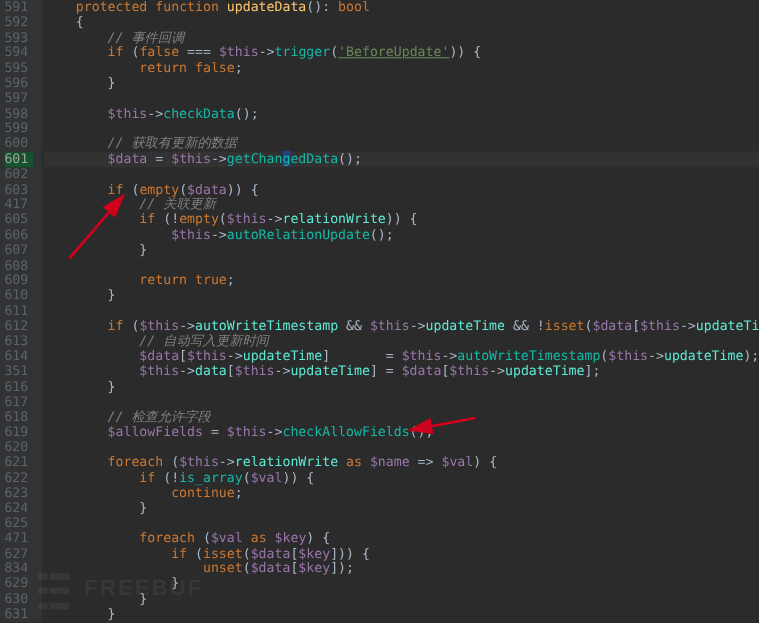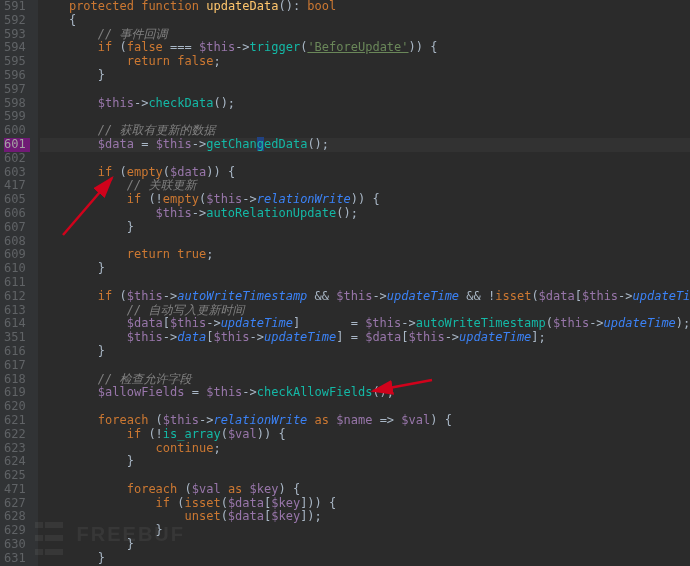--- a/index.html
+++ b/index.html
@@ -24,42 +24,42 @@
     text-align: left;
     padding: 0 8px 0 4px;
     user-select: none;
     flex-shrink: 0;
     width: 38px;
   }
   .gutter .ln {
     height: 13.8px;
   }
   .gutter .ln.hl {
-    background: #701a75;
+    background: #14532d;
     color: #a4a3a3;
   }
   .code {
     flex: 1;
     padding-left: 2px;
     white-space: pre;
   }
   .code .row {
     height: 13.8px;
   }
   .code .row.hl {
     background: #323232;
   }
   .kw   { color: #cc7832; }
   .fn   { color: #ffc66d; }        
   .var  { color: #9876aa; }        
   .str  { color: #6a8759; text-decoration: underline; }        
   .cmt  { color: #808080; font-style: italic; }
   .op   { color: #a9b7c6; }
   .call { color: #14b8a6; }
-  .prop { color: #3b82f6; font-style: italic; }
+  .prop { color: #5eead4; }
   .type { color: #cc7832; }
   .caret-bg { background: #214283; }
 
   .watermark {
     position: absolute;
     left: 35px;
     bottom: 10px;
     font-family: Arial, sans-serif;
     font-size: 20px;
     font-weight: 700;
@@ -123,21 +123,21 @@
       <div class="ln">618</div>
       <div class="ln">619</div>
       <div class="ln">620</div>
       <div class="ln">621</div>
       <div class="ln">622</div>
       <div class="ln">623</div>
       <div class="ln">624</div>
       <div class="ln">625</div>
       <div class="ln">471</div>
       <div class="ln">627</div>
-      <div class="ln">628</div>
+      <div class="ln">834</div>
       <div class="ln">629</div>
       <div class="ln">630</div>
       <div class="ln">631</div>
     </div>
   <div class="code" id="code"><div class="row"><span class="sp">    </span><span class="kw">protected</span><span class="sp"> </span><span class="kw">function</span><span class="sp"> </span><span class="fn">updateData</span><span class="op">(): </span><span class="type">bool</span></div><div class="row"><span class="sp">    </span><span class="op">{</span></div><div class="row"><span class="sp">        </span><span class="cmt">// 事件回调</span></div><div class="row"><span class="sp">        </span><span class="kw">if</span><span class="sp"> </span><span class="op">(</span><span class="kw">false</span><span class="sp"> </span><span class="op">===</span><span class="sp"> </span><span class="var">$this</span><span class="op">-&gt;</span><span class="call">trigger</span><span class="op">(</span><span class="str">'BeforeUpdate'</span><span class="op">)) {</span></div><div class="row"><span class="sp">            </span><span class="kw">return</span><span class="sp"> </span><span class="kw">false</span><span class="op">;</span></div><div class="row"><span class="sp">        </span><span class="op">}</span></div><div class="row"><span class="sp"></span></div><div class="row"><span class="sp">        </span><span class="var">$this</span><span class="op">-&gt;</span><span class="call">checkData</span><span class="op">();</span></div><div class="row"><span class="sp"></span></div><div class="row"><span class="sp">        </span><span class="cmt">// 获取有更新的数据</span></div><div class="row hl"><span class="sp">        </span><span class="var">$data</span><span class="sp"> </span><span class="op">=</span><span class="sp"> </span><span class="var">$this</span><span class="op">-&gt;</span><span class="call">getChan</span><span class="call caret-bg">g</span><span class="call">edData</span><span class="op">();</span></div><div class="row"><span class="sp"></span></div><div class="row"><span class="sp">        </span><span class="kw">if</span><span class="sp"> </span><span class="op">(</span><span class="kw">empty</span><span class="op">(</span><span class="var">$data</span><span class="op">)) {</span></div><div class="row"><span class="sp">            </span><span class="cmt">// 关联更新</span></div><div class="row"><span class="sp">            </span><span class="kw">if</span><span class="sp"> </span><span class="op">(!</span><span class="kw">empty</span><span class="op">(</span><span class="var">$this</span><span class="op">-&gt;</span><span class="prop">relationWrite</span><span class="op">)) {</span></div><div class="row"><span class="sp">                </span><span class="var">$this</span><span class="op">-&gt;</span><span class="call">autoRelationUpdate</span><span class="op">();</span></div><div class="row"><span class="sp">            </span><span class="op">}</span></div><div class="row"><span class="sp"></span></div><div class="row"><span class="sp">            </span><span class="kw">return</span><span class="sp"> </span><span class="kw">true</span><span class="op">;</span></div><div class="row"><span class="sp">        </span><span class="op">}</span></div><div class="row"><span class="sp"></span></div><div class="row"><span class="sp">        </span><span class="kw">if</span><span class="sp"> </span><span class="op">(</span><span class="var">$this</span><span class="op">-&gt;</span><span class="prop">autoWriteTimestamp</span><span class="sp"> </span><span class="op">&amp;&amp;</span><span class="sp"> </span><span class="var">$this</span><span class="op">-&gt;</span><span class="prop">updateTime</span><span class="sp"> </span><span class="op">&amp;&amp;</span><span class="sp"> </span><span class="op">!</span><span class="kw">isset</span><span class="op">(</span><span class="var">$data</span><span class="op">[</span><span class="var">$this</span><span class="op">-&gt;</span><span class="prop">updateTime</span></div><div class="row"><span class="sp">            </span><span class="cmt">// 自动写入更新时间</span></div><div class="row"><span class="sp">            </span><span class="var">$data</span><span class="op">[</span><span class="var">$this</span><span class="op">-&gt;</span><span class="prop">updateTime</span><span class="op">]       = </span><span class="var">$this</span><span class="op">-&gt;</span><span class="call">autoWriteTimestamp</span><span class="op">(</span><span class="var">$this</span><span class="op">-&gt;</span><span class="prop">updateTime</span><span class="op">);</span></div><div class="row"><span class="sp">            </span><span class="var">$this</span><span class="op">-&gt;</span><span class="prop">data</span><span class="op">[</span><span class="var">$this</span><span class="op">-&gt;</span><span class="prop">updateTime</span><span class="op">] = </span><span class="var">$data</span><span class="op">[</span><span class="var">$this</span><span class="op">-&gt;</span><span class="prop">updateTime</span><span class="op">];</span></div><div class="row"><span class="sp">        </span><span class="op">}</span></div><div class="row"><span class="sp"></span></div><div class="row"><span class="sp">        </span><span class="cmt">// 检查允许字段</span></div><div class="row"><span class="sp">        </span><span class="var">$allowFields</span><span class="sp"> </span><span class="op">=</span><span class="sp"> </span><span class="var">$this</span><span class="op">-&gt;</span><span class="call">checkAllowFields</span><span class="op">();</span></div><div class="row"><span class="sp"></span></div><div class="row"><span class="sp">        </span><span class="kw">foreach</span><span class="sp"> </span><span class="op">(</span><span class="var">$this</span><span class="op">-&gt;</span><span class="prop">relationWrite</span><span class="sp"> </span><span class="kw">as</span><span class="sp"> </span><span class="var">$name</span><span class="sp"> </span><span class="op">=&gt;</span><span class="sp"> </span><span class="var">$val</span><span class="op">) {</span></div><div class="row"><span class="sp">            </span><span class="kw">if</span><span class="sp"> </span><span class="op">(!</span><span class="call">is_array</span><span class="op">(</span><span class="var">$val</span><span class="op">)) {</span></div><div class="row"><span class="sp">                </span><span class="kw">continue</span><span class="op">;</span></div><div class="row"><span class="sp">            </span><span class="op">}</span></div><div class="row"><span class="sp"></span></div><div class="row"><span class="sp">            </span><span class="kw">foreach</span><span class="sp"> </span><span class="op">(</span><span class="var">$val</span><span class="sp"> </span><span class="kw">as</span><span class="sp"> </span><span class="var">$key</span><span class="op">) {</span></div><div class="row"><span class="sp">                </span><span class="kw">if</span><span class="sp"> </span><span class="op">(</span><span class="kw">isset</span><span class="op">(</span><span class="var">$data</span><span class="op">[</span><span class="var">$key</span><span class="op">])) {</span></div><div class="row"><span class="sp">                    </span><span class="kw">unset</span><span class="op">(</span><span class="var">$data</span><span class="op">[</span><span class="var">$key</span><span class="op">]);</span></div><div class="row"><span class="sp">                </span><span class="op">}</span></div><div class="row"><span class="sp">            </span><span class="op">}</span></div><div class="row"><span class="sp">        </span><span class="op">}</span></div></div>
 </div>
 
 <div class="watermark">
   <span class="bars">
     <span class="bar"></span><span class="bar b2"></span><br>

